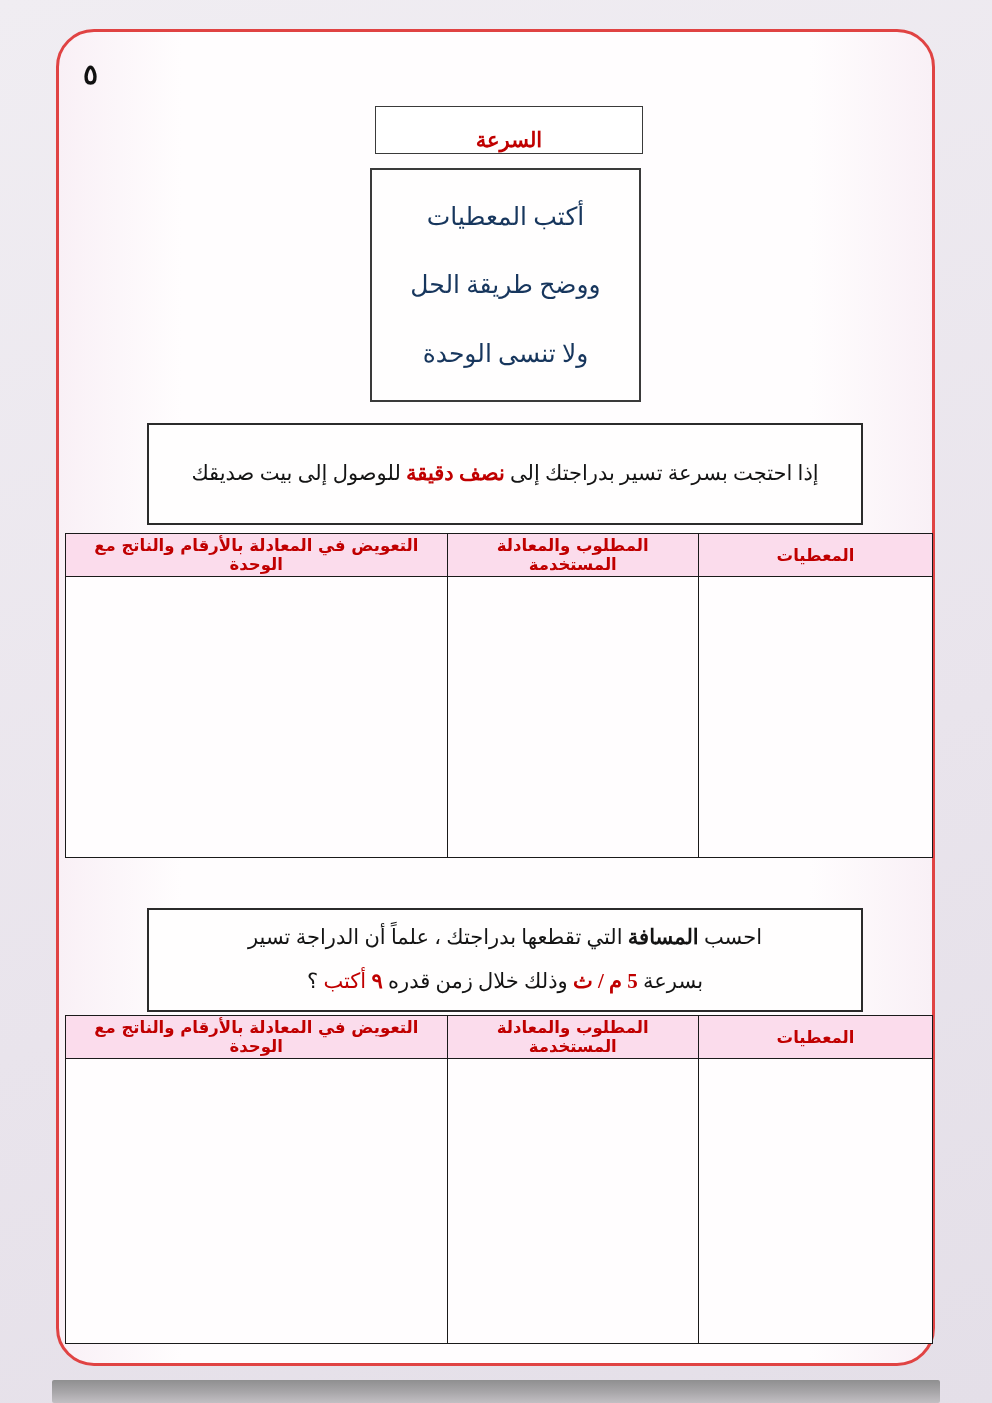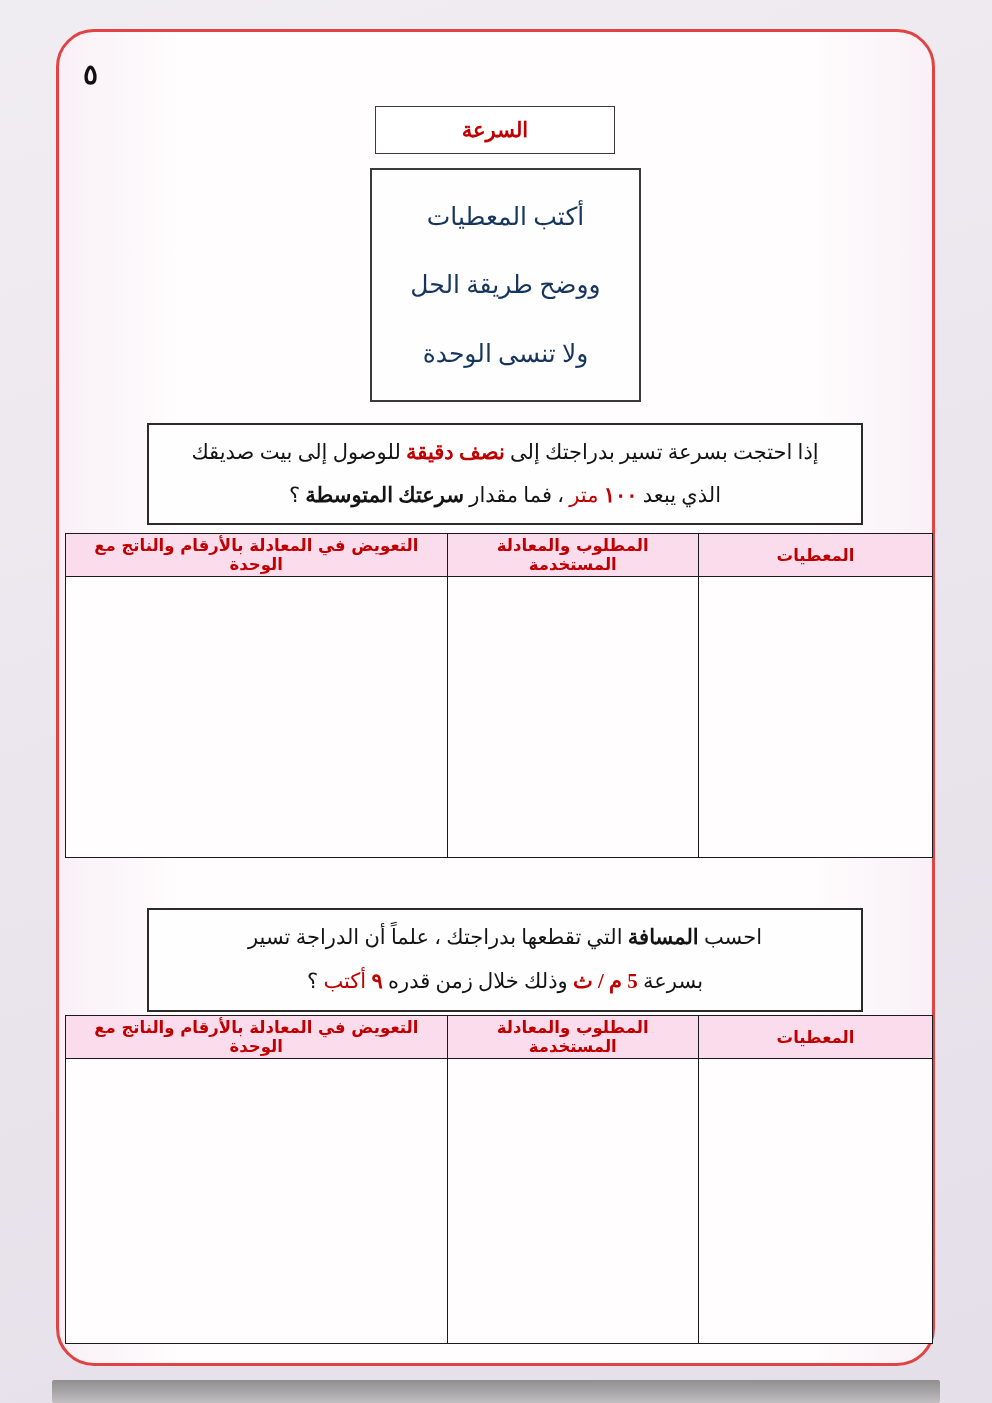--- a/index.html
+++ b/index.html
@@ -20,23 +20,23 @@
     font-family:"Liberation Serif",serif;
   }
   .chapter-box{
     position:absolute;left:316px;top:26px;width:260px;height:45px;
     background:#ffffc9;border:2px solid #3a3a3a;box-sizing:border-box;
     display:flex;align-items:center;justify-content:center;
     font-size:20px;font-weight:bold;color:#111;
     font-family:"Liberation Serif",serif;
   }
   .subtitle-box{
-    position:absolute;left:316px;top:74px;width:240px;height:48px;
+    position:absolute;left:316px;top:74px;width:268px;height:48px;
     background:#ffffff;border:1.5px solid #3a3a3a;box-sizing:border-box;
-    display:flex;align-items:center;justify-content:center;
+    display:flex;align-items:flex-end;justify-content:center;
     font-size:21px;font-weight:bold;color:#c00000;
     font-family:"Liberation Serif",serif;
   }
   .instruction-box{
     position:absolute;left:311px;top:136px;width:271px;height:234px;
     background:#fffefe;border:2px solid #3a3a3a;box-sizing:border-box;
     display:flex;flex-direction:column;justify-content:space-around;
     align-items:center;padding:12px 6px;
     font-size:25px;color:#17365d;
     font-family:"Liberation Serif",serif;
@@ -97,23 +97,20 @@
   <div class="instruction-box">
     <div>أكتب المعطيات</div>
     <div>ووضح طريقة الحل</div>
     <div>ولا تنسى الوحدة</div>
   </div>
 
   <div class="question-box q1">
     <div>
       <span>إذا احتجت بسرعة تسير بدراجتك إلى </span><span class="red-bold">نصف دقيقة</span><span> للوصول إلى بيت صديقك</span>
     </div>
-    <div>
-      <span>الذي يبعد </span><span class="red-bold">١٠٠</span><span class="red"> متر</span><span> ، فما مقدار </span><span class="bold">سرعتك المتوسطة</span><span> ؟</span>
-    </div>
   </div>
 
   <table class="worktable t1">
     <colgroup>
       <col class="col-data">
         <col class="col-req">
         <col class="col-sub">
     </colgroup>
     <thead>
       <tr>

